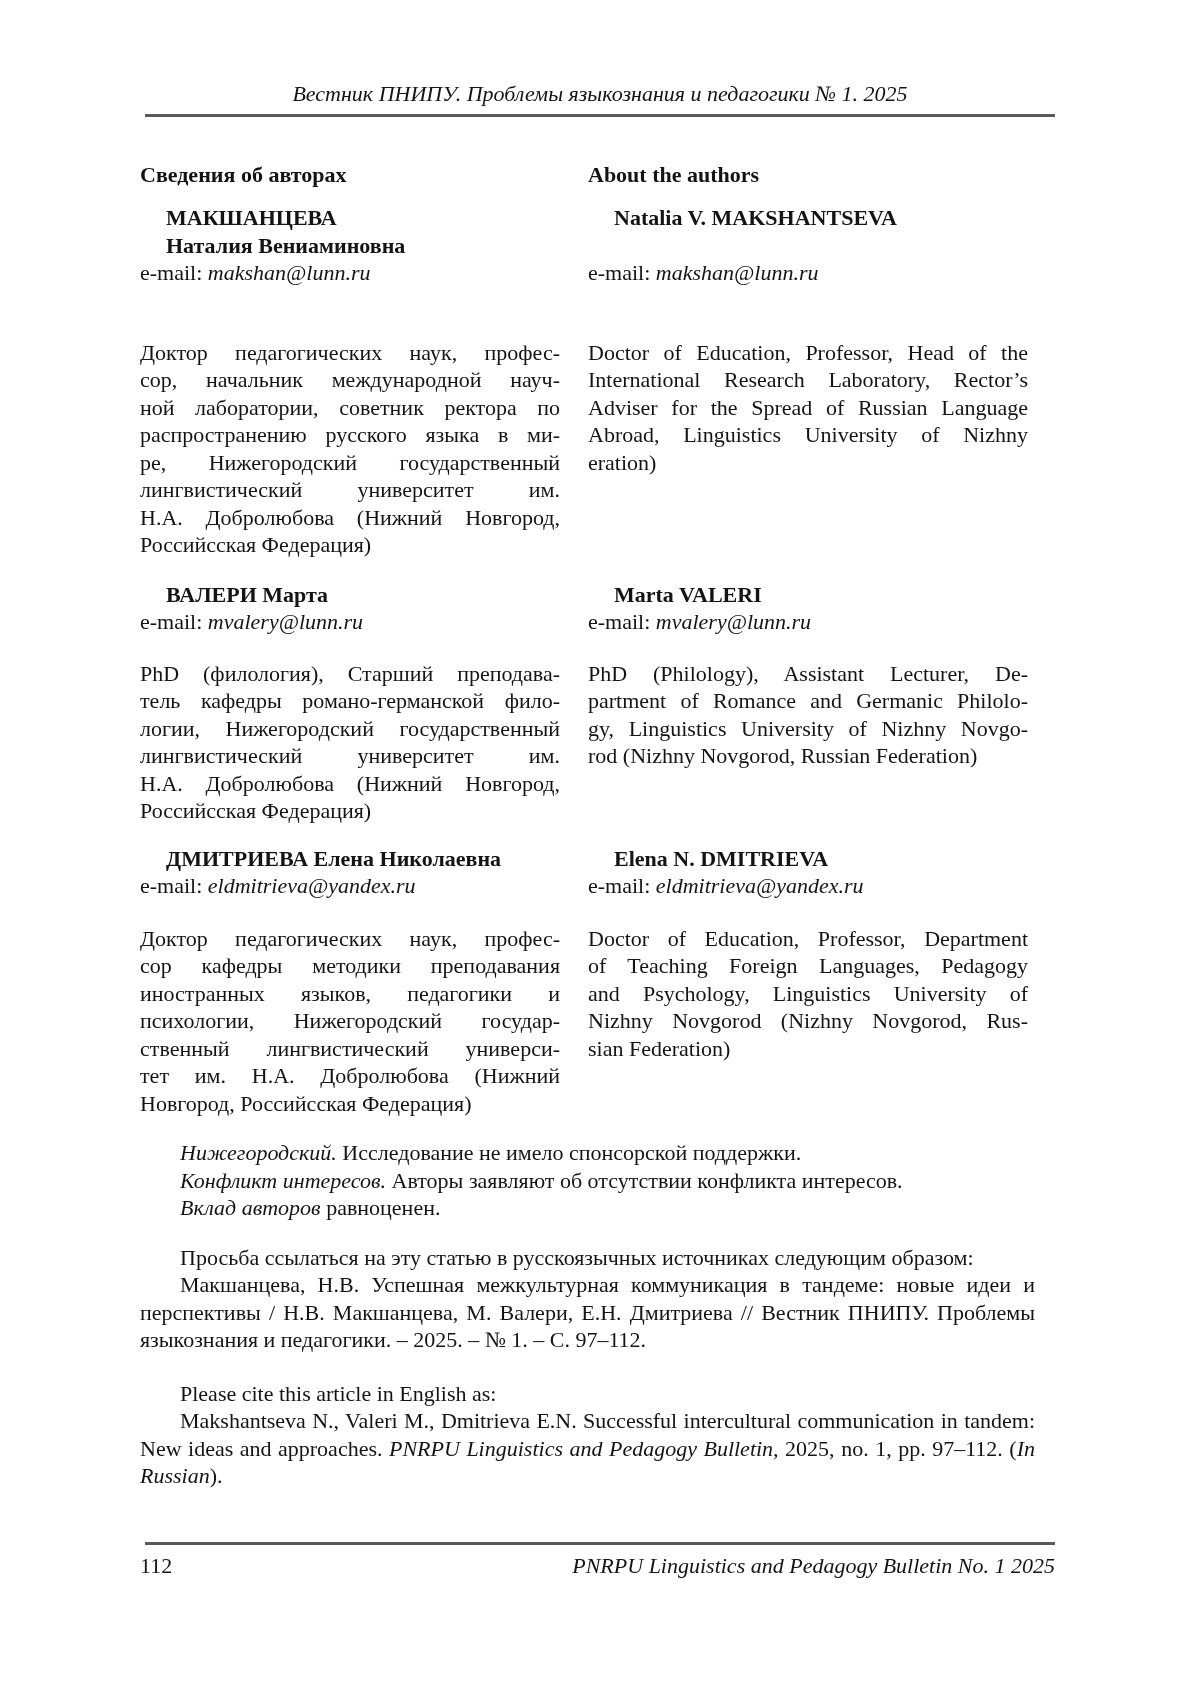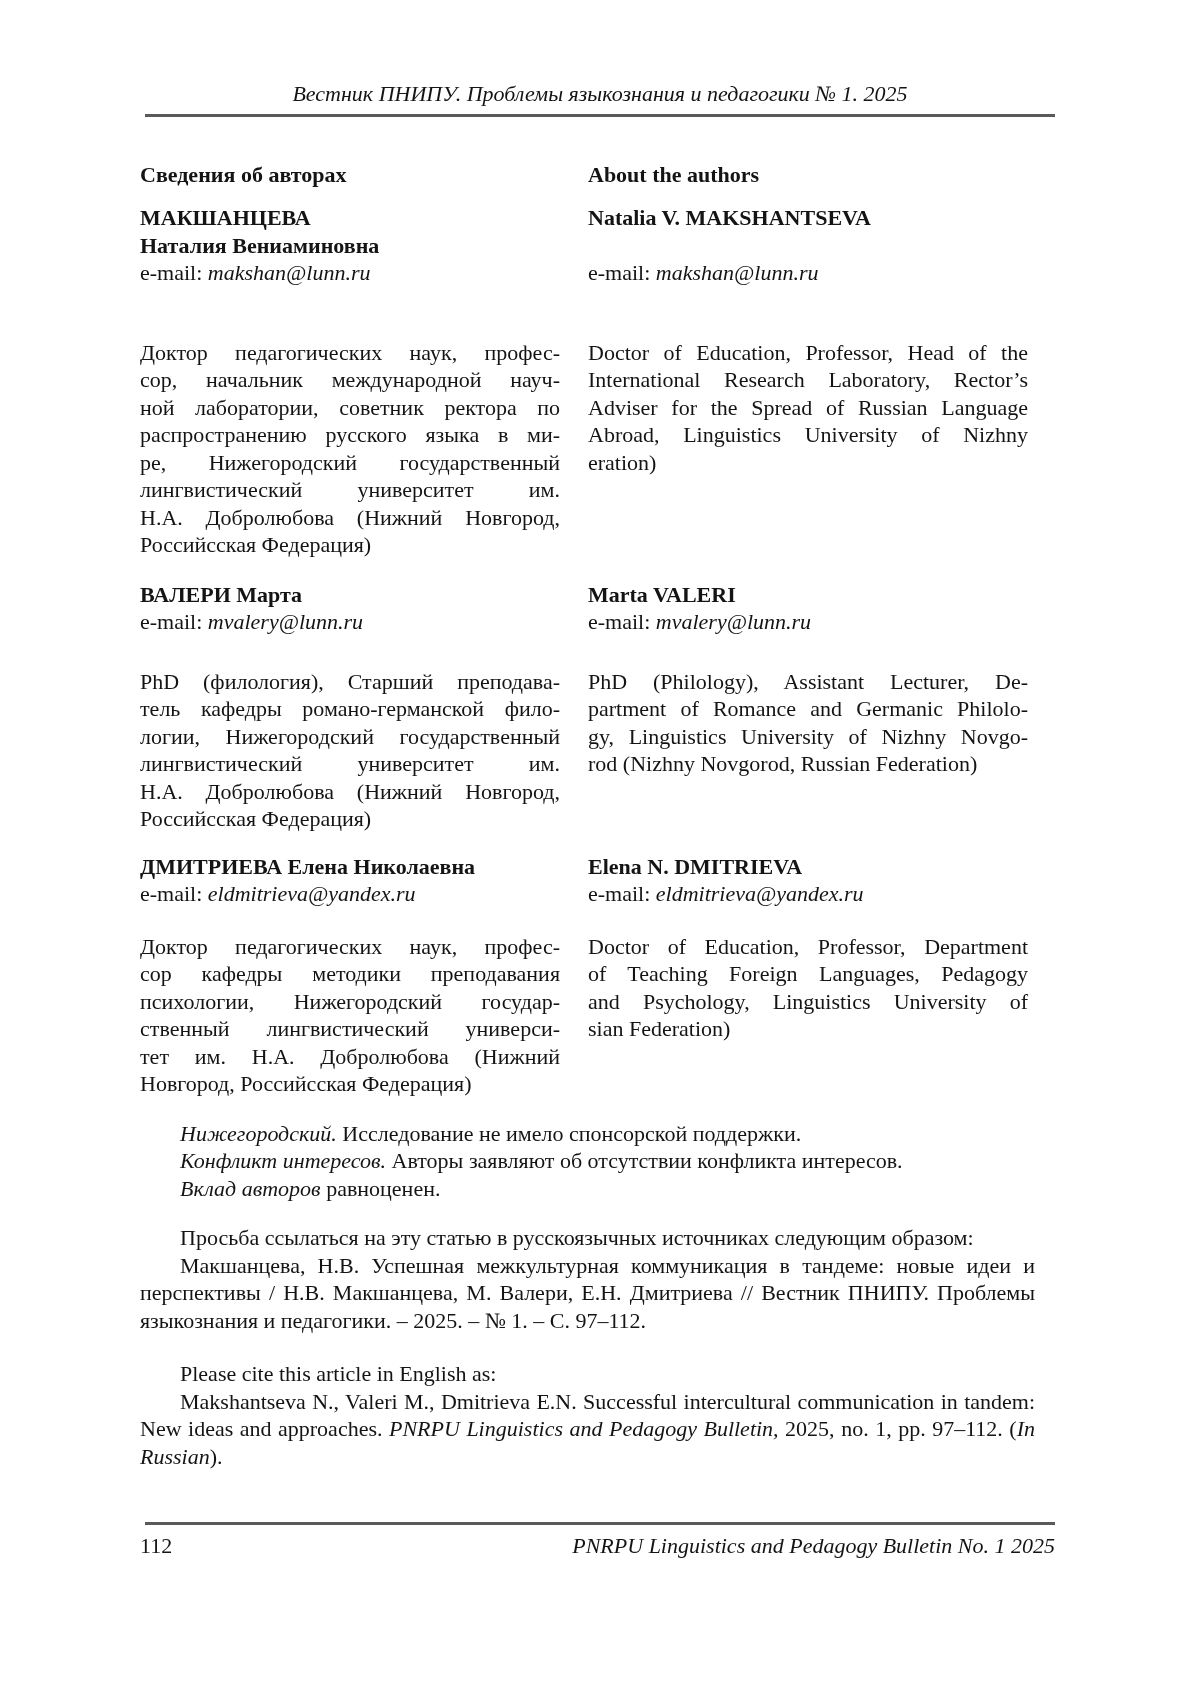--- a/index.html
+++ b/index.html
@@ -24,27 +24,27 @@
   
   .main { margin: 0 165px 0 140px; }
   .row { display: grid; grid-template-columns: 420px 440px; column-gap: 28px; }
 
   .section-titles { margin-top: 44px; font-weight: bold; }
   .names-row { margin-top: 16px; font-weight: bold; }
   .names-tall .names { min-height: 55px; }
 
   .bio-row-1 { margin-top: 52px; }
   .names-row-2 { margin-top: 22px; }
-  .bio-row-2 { margin-top: 32px; }
+  .bio-row-2 { margin-top: 24px; }
   .names-row-3 { margin-top: 20px; }
   .bio-row-3 { margin-top: 25px; }
 
   .lines .line { text-align: justify; text-align-last: justify; }
   .lines .line:last-child { text-align-last: auto; }
-  .plain .line { text-align: left; text-align-last: auto; }
+  .plain .line { text-align: left; text-align-last: auto; margin-left: 26px; }
 
   .it { font-style: italic; }
 
   .notes-block { margin-top: 22px; }
   .note { margin: 0; text-indent: 40px; }
 
   .cite-block-ru { margin-top: 22px; }
   .cite-block-en { margin-top: 26px; }
   p.bodytext { margin: 0; text-indent: 40px; text-align: justify; }
 </style>
@@ -155,29 +155,31 @@
         <div class="email" style="font-weight:normal">
           <span>e-mail: </span><span class="it">eldmitrieva@yandex.ru</span>
         </div>
       </div>
     </div>
 
     <div class="row bio-row-3">
       <div class="lines">
           <div class="line">Доктор педагогических наук, профес-</div>
           <div class="line">сор кафедры методики преподавания</div>
+          <div class="line">иностранных языков, педагогики и</div>
           <div class="line">психологии, Нижегородский государ-</div>
           <div class="line">ственный лингвистический универси-</div>
           <div class="line">тет им. Н.А. Добролюбова (Нижний</div>
           <div class="line">Новгород, Российсская Федерация)</div>
         </div>
       <div class="lines">
           <div class="line">Doctor of Education, Professor, Department</div>
           <div class="line">of Teaching Foreign Languages, Pedagogy</div>
           <div class="line">and Psychology, Linguistics University of</div>
+          <div class="line">Nizhny Novgorod (Nizhny Novgorod, Rus-</div>
           <div class="line">sian Federation)</div>
         </div>
     </div>
 
     <div class="notes-block">
       <p class="note"><span class="it">Нижегородский.</span><span> Исследование не имело спонсорской поддержки.</span></p>
       <p class="note"><span class="it">Конфликт интересов.</span><span> Авторы заявляют об отсутствии конфликта интересов.</span></p>
       <p class="note"><span class="it">Вклад авторов</span><span> равноценен.</span></p>
     </div>
 

